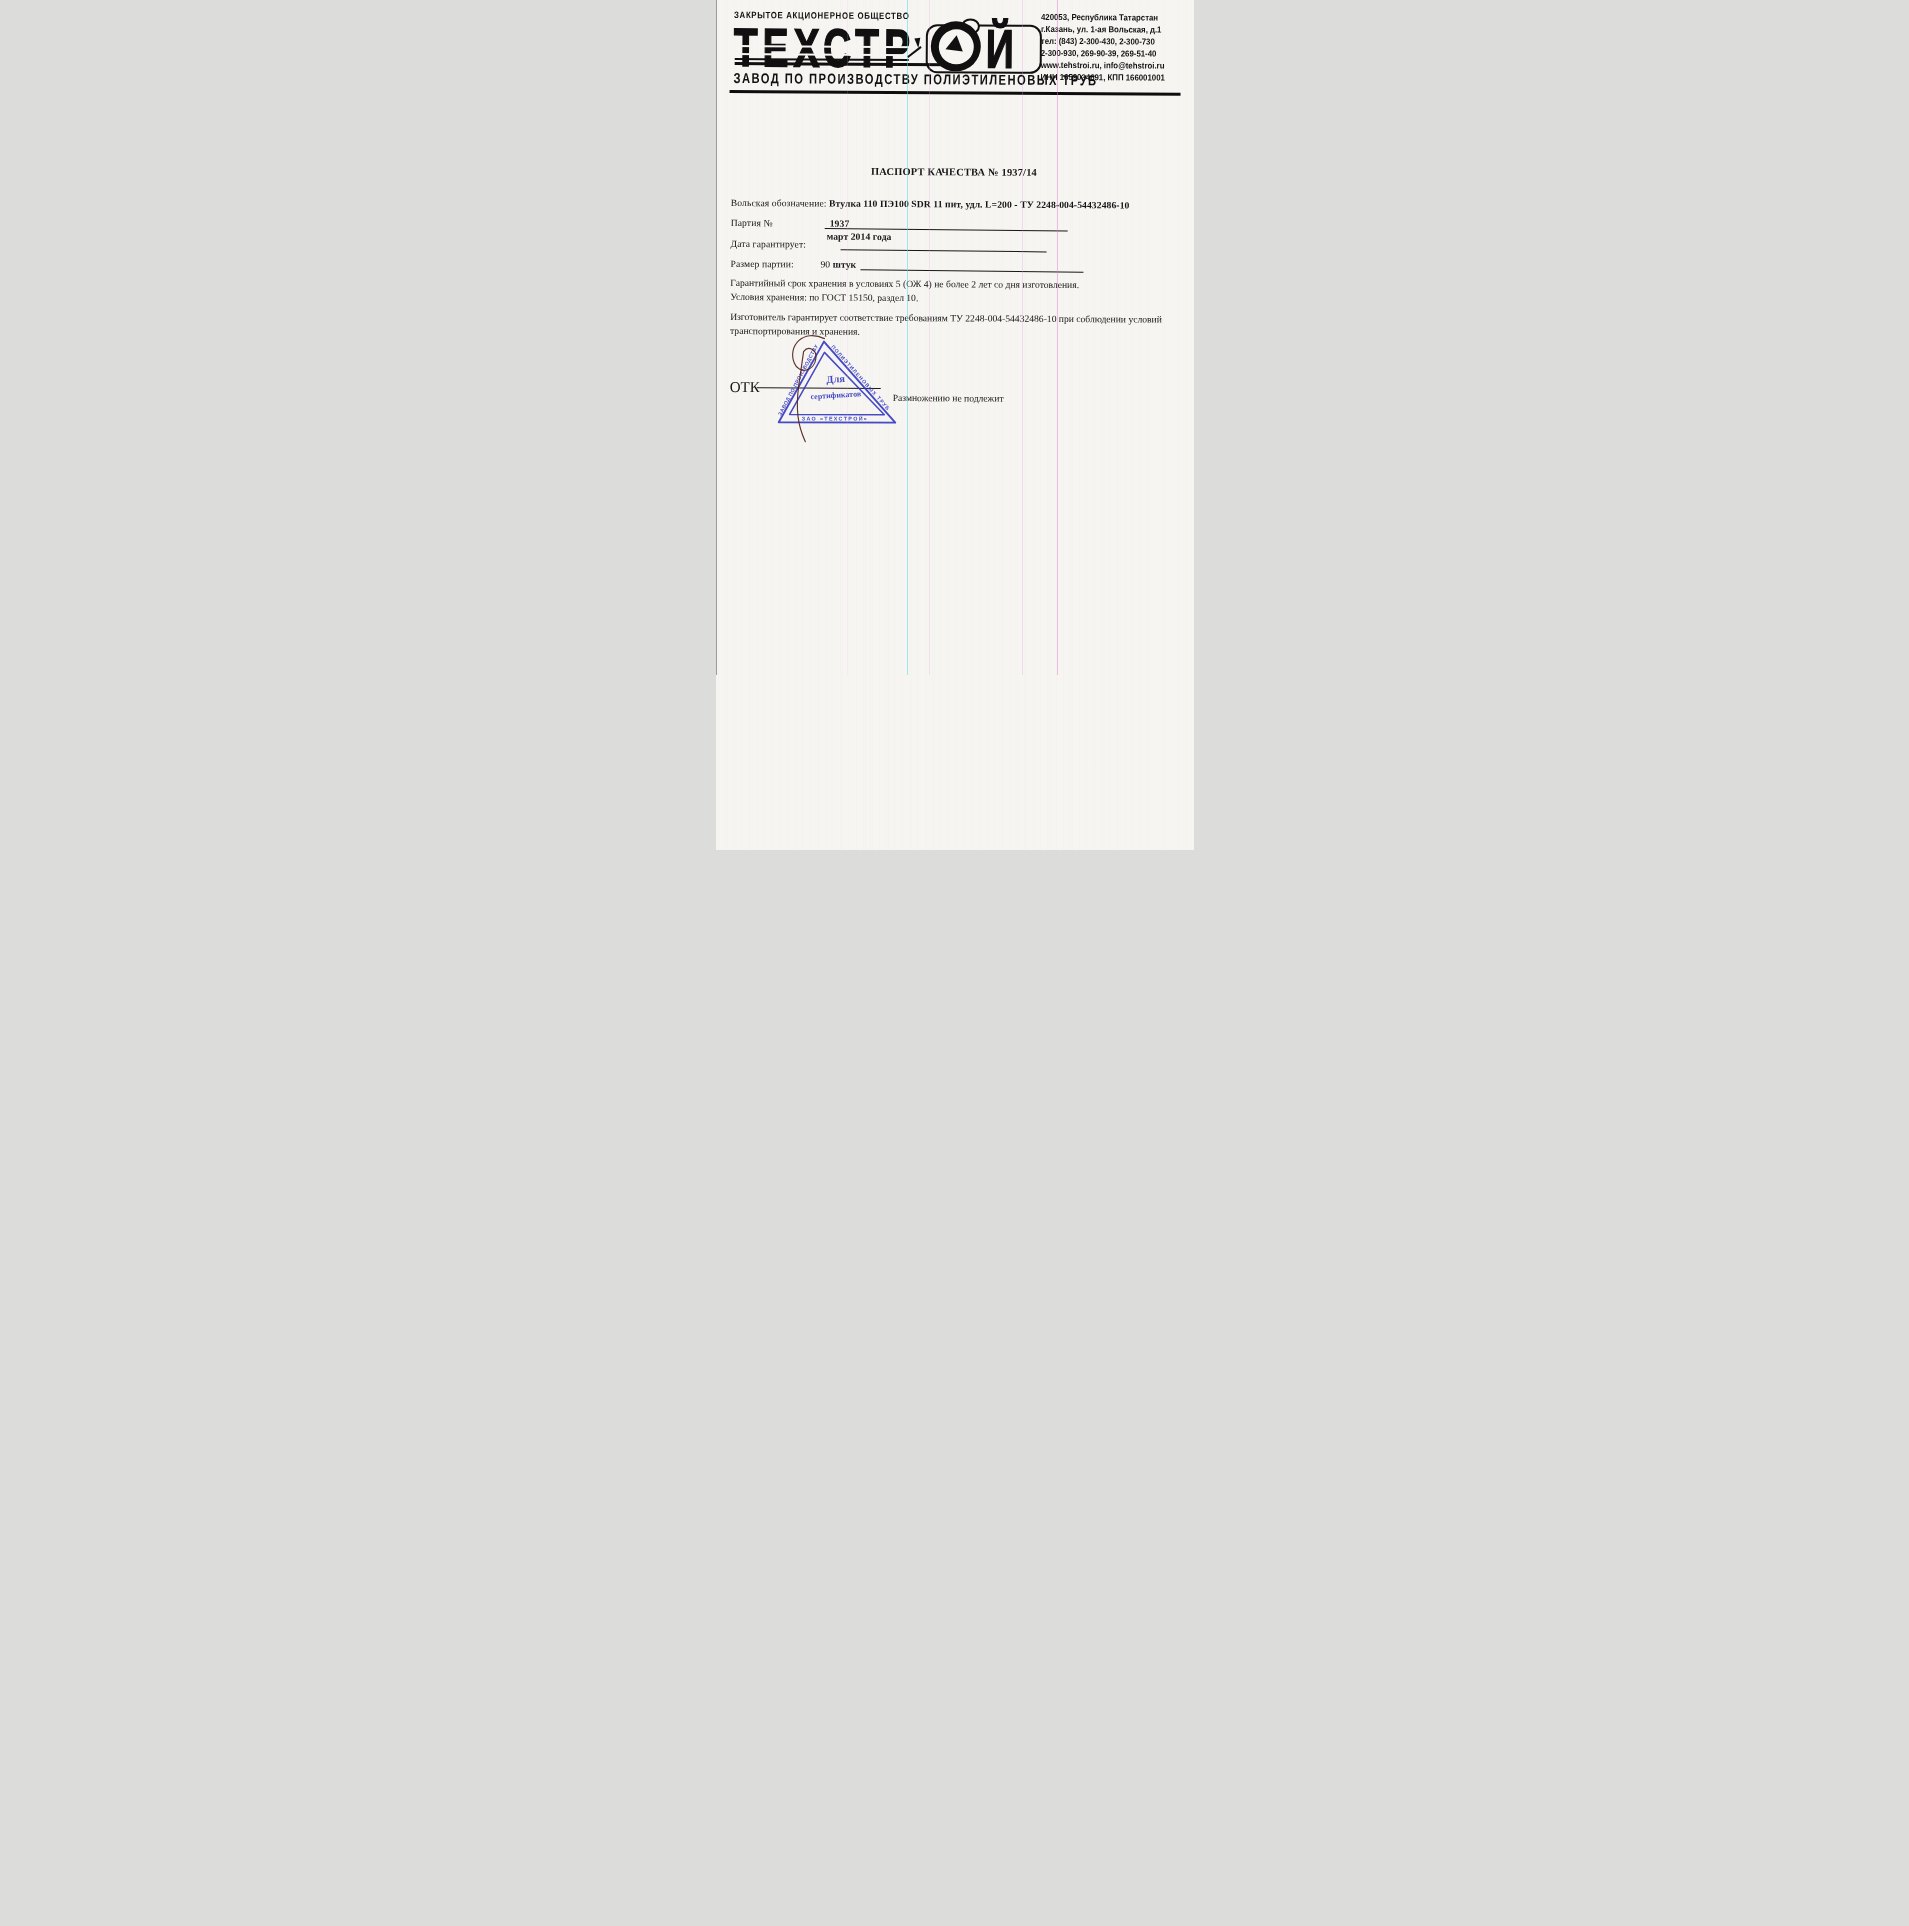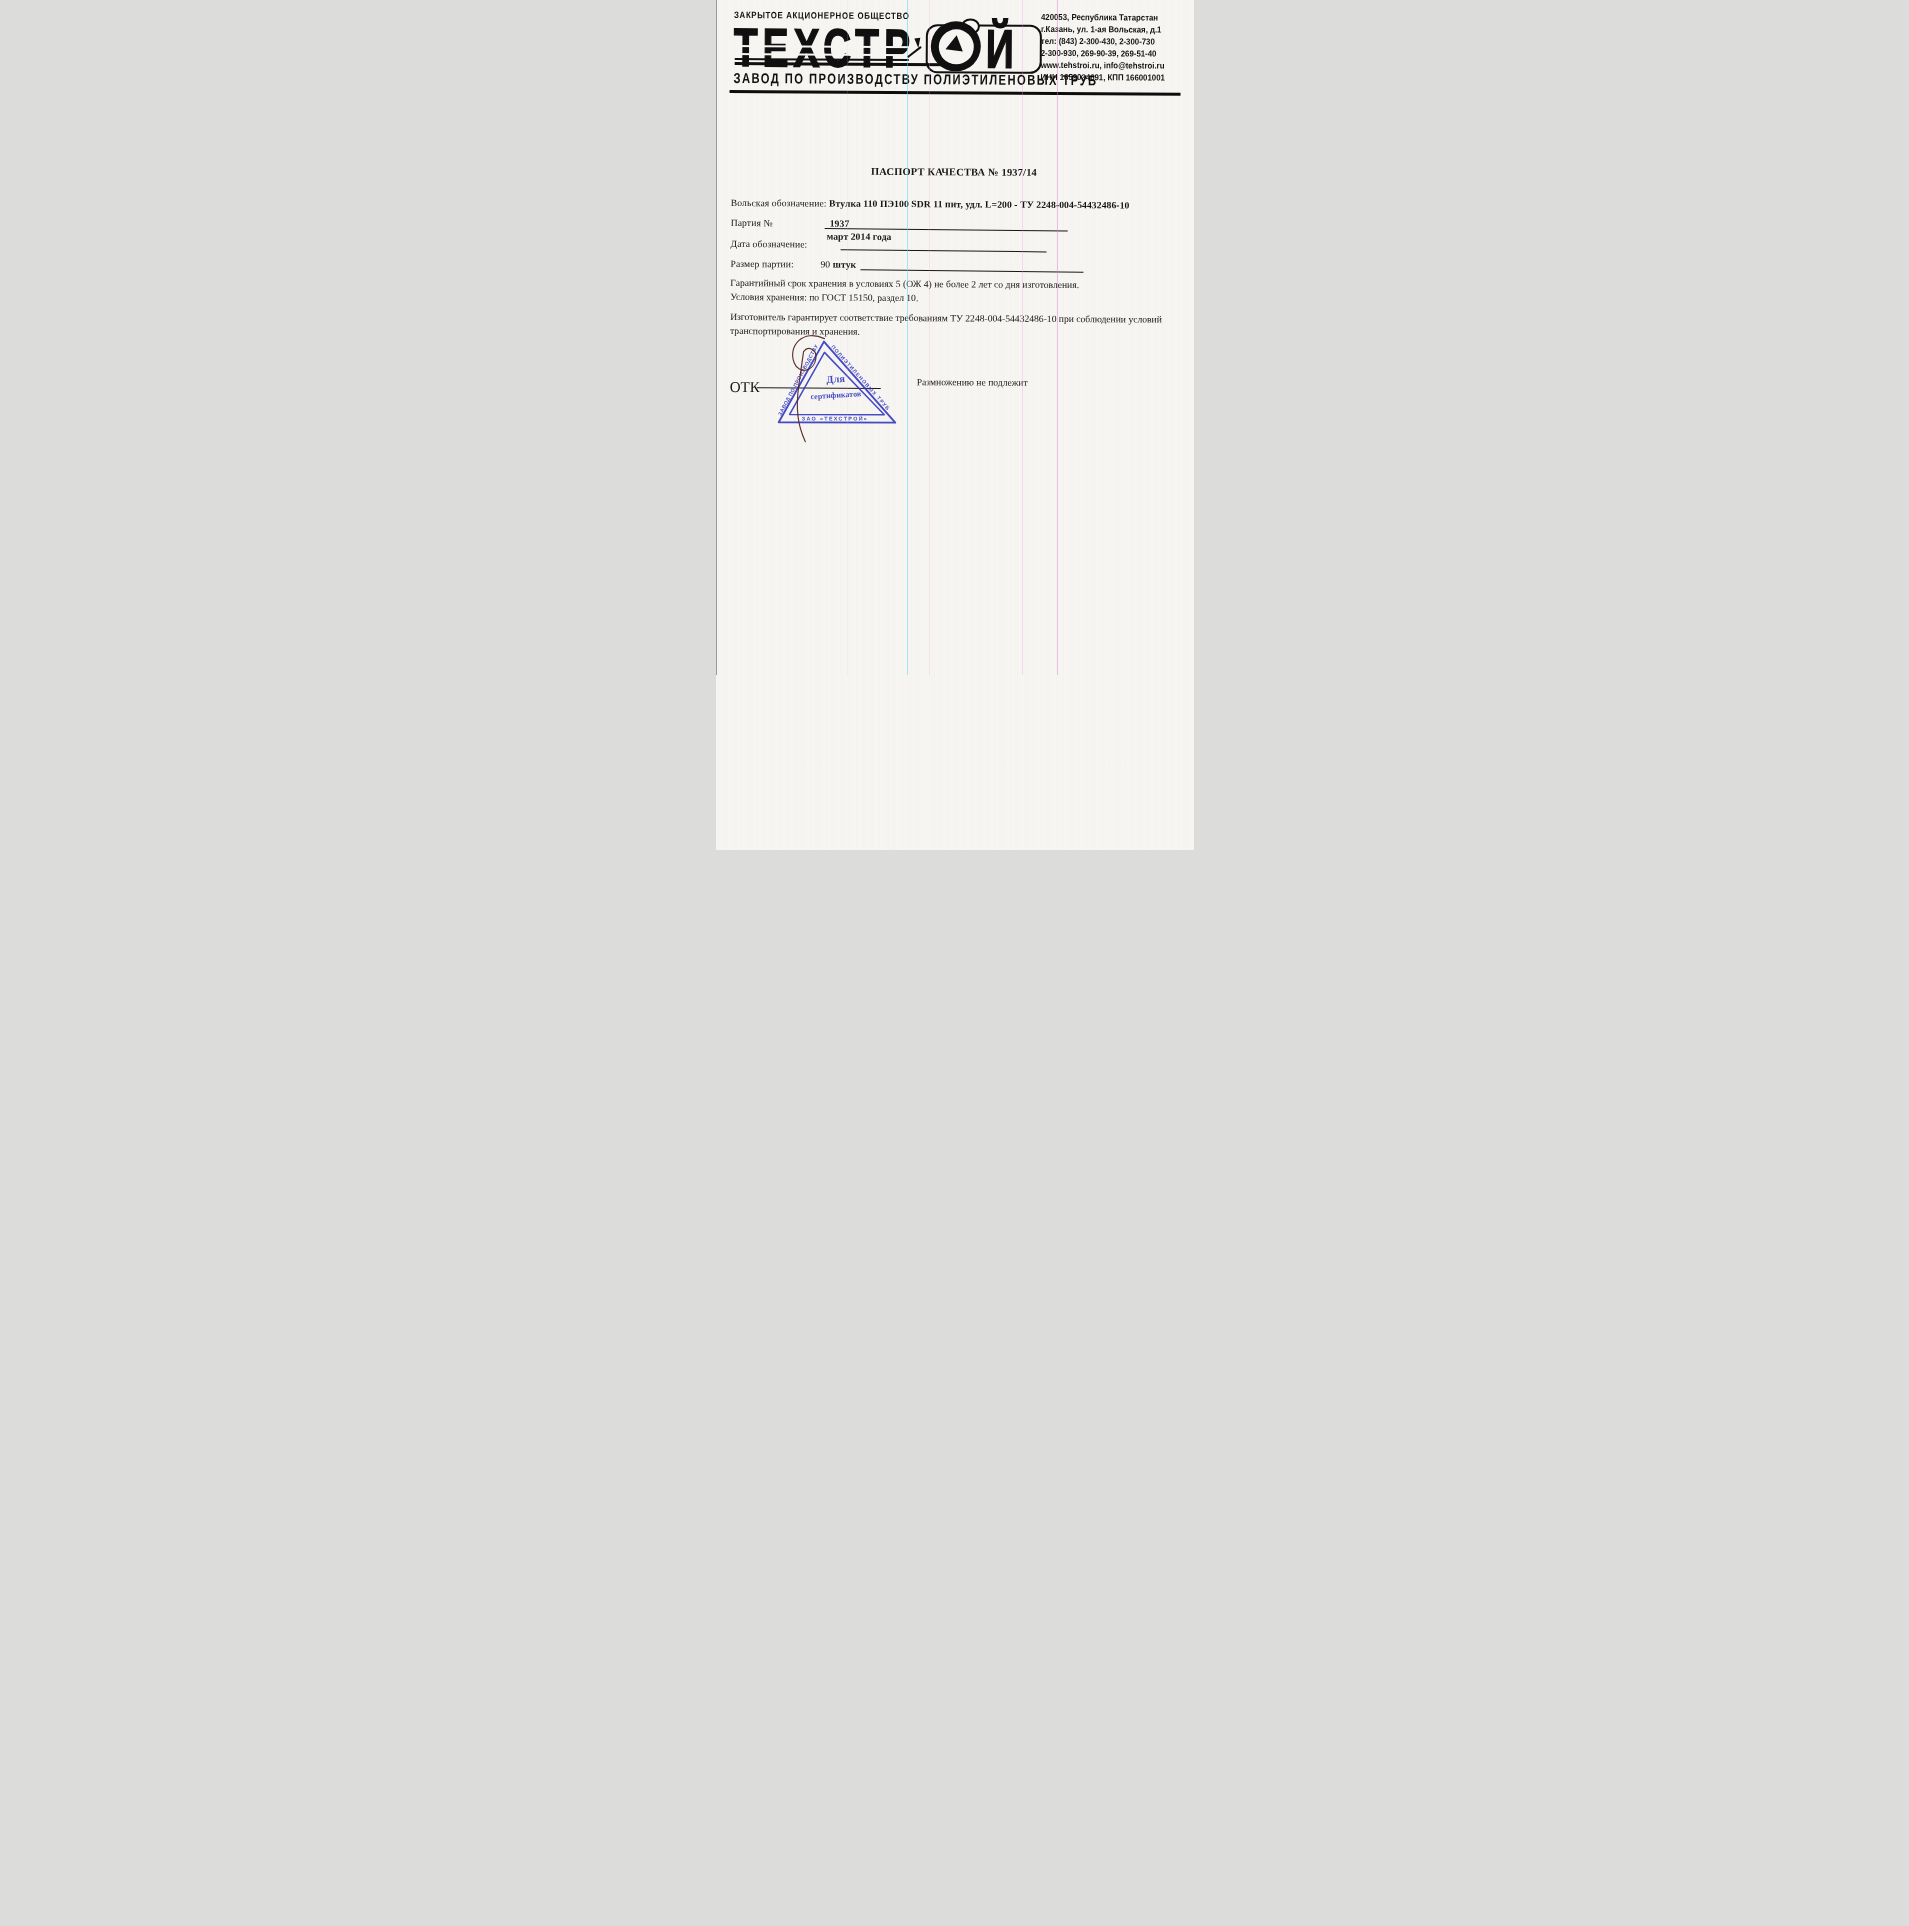--- a/index.html
+++ b/index.html
@@ -93,21 +93,21 @@
   .size-label{left:16px;top:258px;text-align:right;}
   .size-value{left:106px;top:258px;}
   .fill-line{background:#161616;height:1.2px;transform:rotate(0.25deg);z-index:1;}
   .u-batch{left:110px;top:228px;width:243px;}
   .u-date{left:126px;top:249px;width:206px;}
   .u-size{left:146px;top:269px;width:223px;}
   .warranty{left:16px;top:276px;width:378px;font-size:9.6px;line-height:14px;}
   .guarantee{left:16px;top:310px;width:456px;font-size:9.6px;line-height:14px;}
   .otk-label{left:16px;top:379px;font-size:15px;}
   .otk-line{left:43px;top:387px;width:124px;height:1.2px;background:#1a1a1a;z-index:1;}
-  .no-copy{left:179px;top:375px;font-size:9.6px;margin-left:24px;}
+  .no-copy{left:179px;top:391px;font-size:9.6px;}
   
   .stamp{left:61px;top:339px;z-index:3;transform:rotate(1deg);opacity:0.9;}
   .signature{left:65px;top:327px;z-index:4;}
   
   .vline{top:0;height:675px;z-index:10;pointer-events:none;}
   .v-cyan{left:191px;width:0.8px;background:rgba(88,219,232,0.55);}
   .v-pink1{left:131px;width:0.8px;background:rgba(232,182,226,0.16);}
   .v-pink2{left:213px;width:0.8px;background:rgba(228,168,220,0.26);}
   .v-pink3{left:306px;width:0.8px;background:rgba(226,152,214,0.3);}
   .v-pink4{left:341px;width:1.2px;background:rgba(222,130,206,0.48);}
@@ -153,21 +153,21 @@
     <div class="abs doc-title">ПАСПОРТ КАЧЕСТВА № 1937/14</div>
 
     <div class="abs line designation">
       <span class="lbl">Вольская обозначение: </span><span class="val">Втулка 110 ПЭ100 SDR 11 пит, удл. L=200 - ТУ 2248-004-54432486-10</span>
     </div>
 
     <div class="abs line batch-label">Партия №</div>
     <div class="abs line batch-value">1937</div>
     <div class="abs fill-line u-batch"></div>
 
-    <div class="abs line date-label">Дата обозначение:</div>
+    <div class="abs line date-label">Дата гарантирует:</div>
     <div class="abs line date-value">март 2014 года</div>
     <div class="abs fill-line u-date"></div>
 
     <div class="abs line size-label">Размер партии:</div>
     <div class="abs line size-value">
       <span class="lbl">90 </span><span class="val">штук</span>
     </div>
     <div class="abs fill-line u-size"></div>
 
     <div class="abs warranty">

